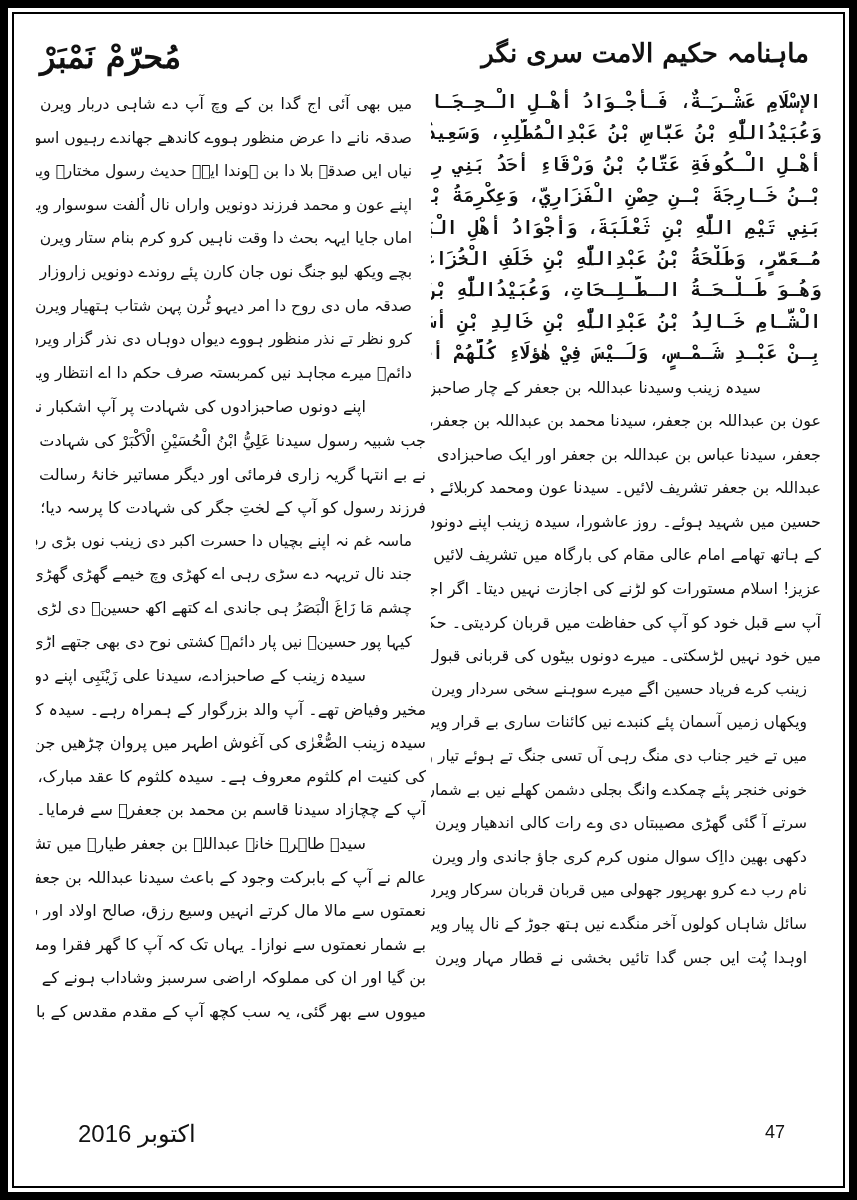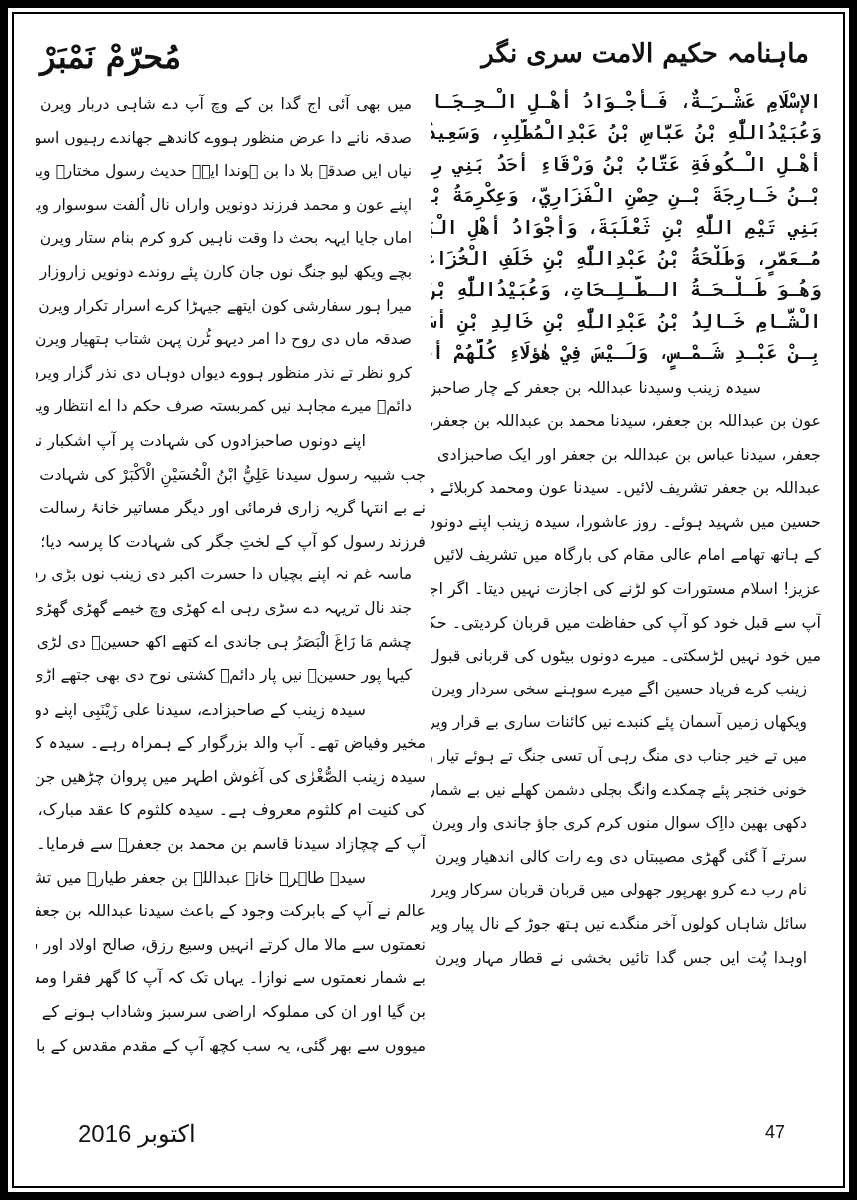--- a/index.html
+++ b/index.html
@@ -104,37 +104,36 @@
         <span class="line">کے ہاتھ تھامے امام عالی مقام کی بارگاہ میں تشریف لائیں اور عرض کی، ''برادر</span>
         <span class="line">عزیز! اسلام مستورات کو لڑنے کی اجازت نہیں دیتا۔ اگر اجازت ہوتی تو میں</span>
         <span class="line">آپ سے قبل خود کو آپ کی حفاظت میں قربان کردیتی۔ حکم شریعت کی پاسداری</span>
         <span class="line last">میں خود نہیں لڑسکتی۔ میرے دونوں بیٹوں کی قربانی قبول فرمائیے۔''</span>
       </div>
       <div>
         <span class="line poem">زینب کرے فریاد حسین اگے میرے سوہنے سخی سردار ویرن</span>
         <span class="line poem">ویکھاں زمیں آسمان پئے کنبدے نیں کائنات ساری بے قرار ویرن</span>
         <span class="line poem">میں تے خیر جناب دی منگ رہی آں تسی جنگ تے ہوئے تیار ویرن</span>
         <span class="line poem">خونی خنجر پئے چمکدے وانگ بجلی دشمن کھلے نیں بے شمار ویرن</span>
+        <span class="line poem">سرتے آ گئی گھڑی مصیبتاں دی وے رات کالی اندھیار ویرن</span>
         <span class="line poem">دکھی بھین دااِک سوال منوں کرم کری جاؤ جاندی وار ویرن</span>
-        <span class="line poem">سرتے آ گئی گھڑی مصیبتاں دی وے رات کالی اندھیار ویرن</span>
         <span class="line poem">نام رب دے کرو بھرپور جھولی میں قربان قربان سرکار ویرن</span>
         <span class="line poem">سائل شاہاں کولوں آخر منگدے نیں ہتھ جوڑ کے نال پیار ویرن</span>
         <span class="line poem">اوہدا پُت ایں جس گدا تائیں بخشی نے قطار مہار ویرن</span>
       </div>
     </div>
 
     <div class="col left">
       <div>
         <span class="line poem">میں بھی آئی اج گدا بن کے وچ آپ دے شاہی دربار ویرن</span>
         <span class="line poem">صدقہ نانے دا عرض منظور ہووے کاندھے جھاندے رہیوں اسوار ویرن</span>
         <span class="line poem">نیاں ایں صدقہ بلا دا بن ہوندا ایہہ حدیث رسول مختارؐ ویرن</span>
         <span class="line poem">اپنے عون و محمد فرزند دونویں واراں نال اُلفت سوسوار ویرن</span>
         <span class="line poem">اماں جایا ایہہ بحث دا وقت ناہیں کرو کرم بنام ستار ویرن</span>
         <span class="line poem">بچے ویکھ لیو جنگ نوں جان کارن پئے روندے دونویں زاروزار ویرن</span>
-        <span class="line poem">میرا ہور سفارشی کون ایتھے جیہڑا کرے اسرار تکرار ویرن</span>
         <span class="line poem">صدقہ ماں دی روح دا امر دیہو ٹُرن پہن شتاب ہتھیار ویرن</span>
         <span class="line poem">کرو نظر تے نذر منظور ہووے دیواں دوہاں دی نذر گزار ویرن</span>
         <span class="line poem">دائمؔ میرے مجاہد نیں کمربستہ صرف حکم دا اے انتظار ویرن</span>
       </div>
       <div>
         <span class="line indent">اپنے دونوں صاحبزادوں کی شہادت پر آپ اشکبار نہ ہوئیں مگر</span>
         <span class="line">جب شبیہ رسول سیدنا عَلِيُّ ابْنُ الْحُسَيْنِ الْاَکْبَرْ کی شہادت ہوئی تو آپ</span>
         <span class="line">نے بے انتہا گریہ زاری فرمائی اور دیگر مساتیر خانۂ رسالت کے ساتھ مل کر</span>
         <span class="line last">فرزند رسول کو آپ کے لختِ جگر کی شہادت کا پرسہ دیا؛</span>
       </div>

